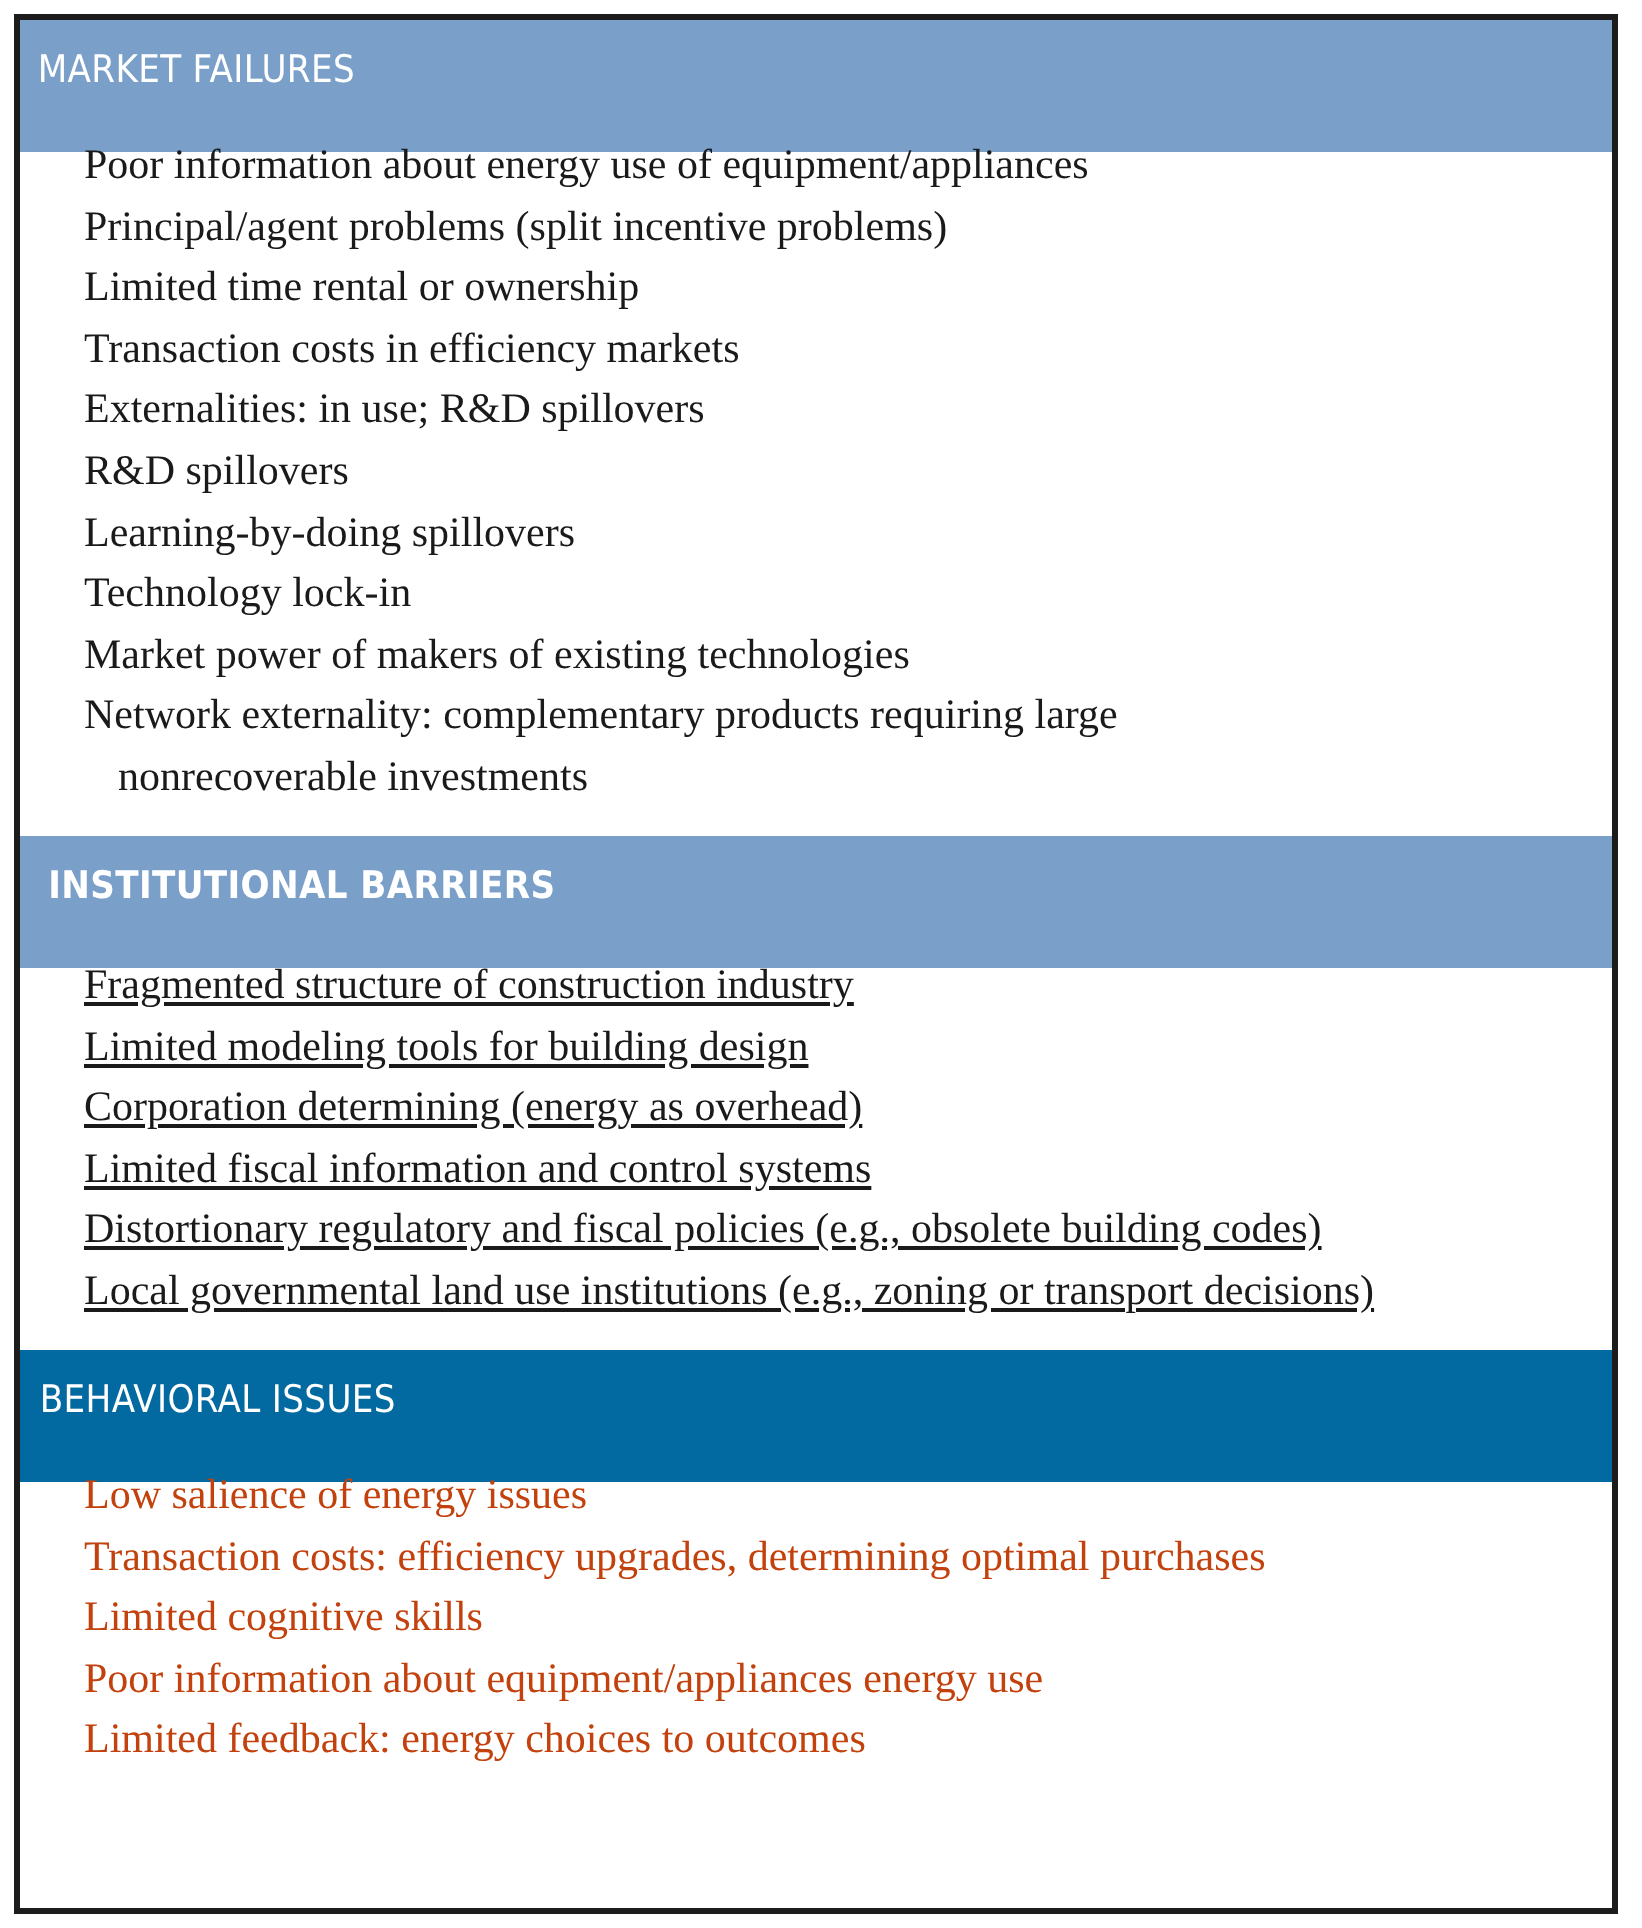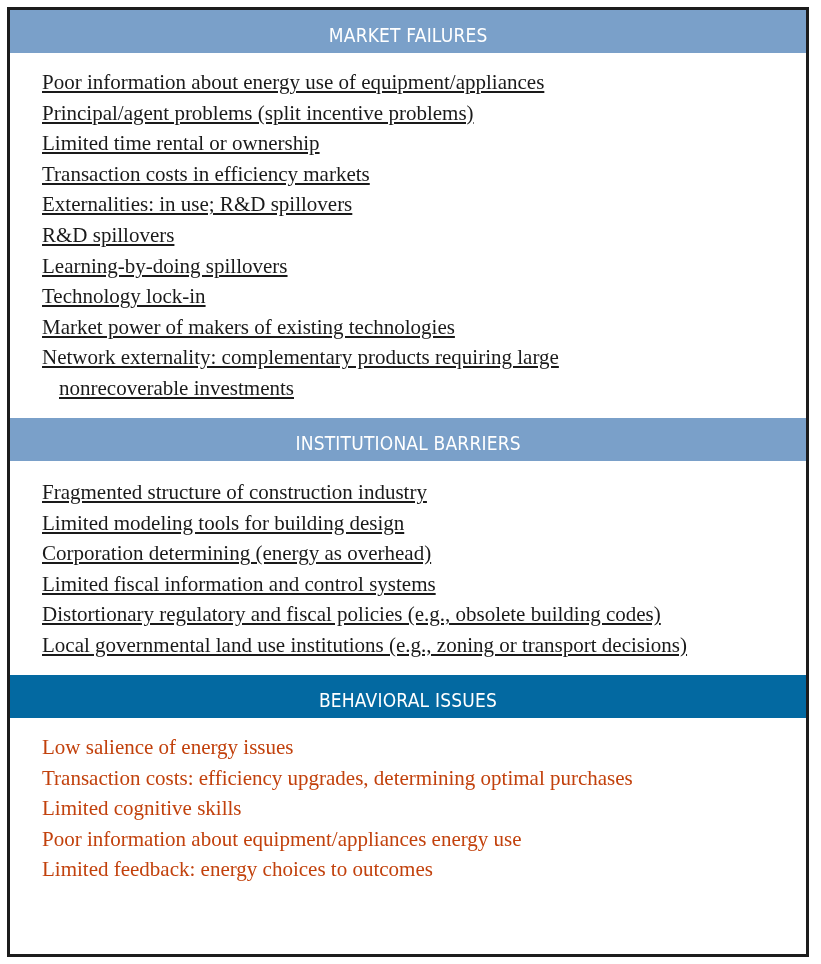--- a/index.html
+++ b/index.html
@@ -19,27 +19,27 @@
       top: 7px;
       width: 796px;
       height: 944px;
       border: 3px solid #1c1c1c;
       background: #ffffff;
     }
     .section-header {
       position: absolute;
       left: 0;
       width: 796px;
-      height: 43px;
+      height: 66px;
       background: #7aa0c9;
       color: #ffffff;
       font-family: "DejaVu Sans", sans-serif;
       font-size: 19px;
       letter-spacing: 0.2px;
-      text-align: center;
+      text-align: left;
       line-height: 51px;
       transform-origin: center;
     }
     .section-header span {
       display: inline-block;
       transform: scaleX(0.9);
     }
     .items {
       position: absolute;
       left: 32px;
@@ -60,34 +60,34 @@
       display: block;
       padding-left: 17px;
       height: 30.6px;
       line-height: 30.6px;
     }
     .items li.two-line {
       height: 61.2px;
     }
     #sec0-header { top: 0px; }
     #sec0-items  { top: 57px; }
-    #sec1-header { top: 408px; }
+    #sec1-header { top: 408px; font-weight: bold; }
     #sec1-items  { top: 467px; text-decoration: underline; }
     #sec2-header { top: 665px; }
     #sec2-items  { top: 722px; }
   </style>
 </head>
 <body>
 
 <div class="frame" style="border-color: rgb(28, 28, 28);">
 
   <div class="section-header" id="sec0-header" style="background: rgb(122, 160, 201); color: rgb(255, 255, 255);">
     <span>MARKET FAILURES</span>
   </div>
-  <ul class="items" id="sec0-items" style="color: rgb(26, 26, 26); text-decoration: underline;">
+  <ul class="items" id="sec0-items" style="color: rgb(26, 26, 26);">
     <li>Poor information about energy use of equipment/appliances</li>
     <li>Principal/agent problems (split incentive problems)</li>
     <li>Limited time rental or ownership</li>
     <li>Transaction costs in efficiency markets</li>
     <li>Externalities: in use; R&amp;D spillovers</li>
     <li>R&amp;D spillovers</li>
     <li>Learning-by-doing spillovers</li>
     <li>Technology lock-in</li>
     <li>Market power of makers of existing technologies</li>
     <li class="two-line">

